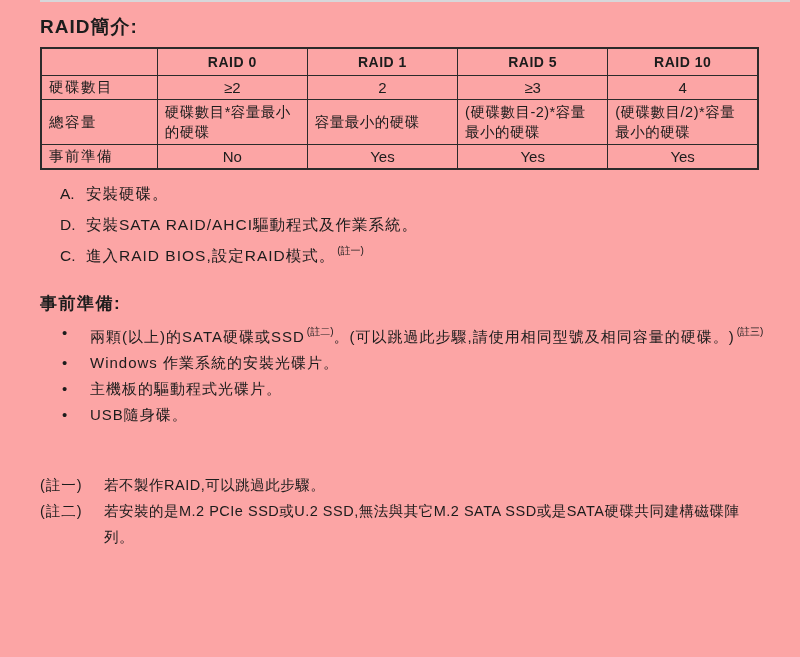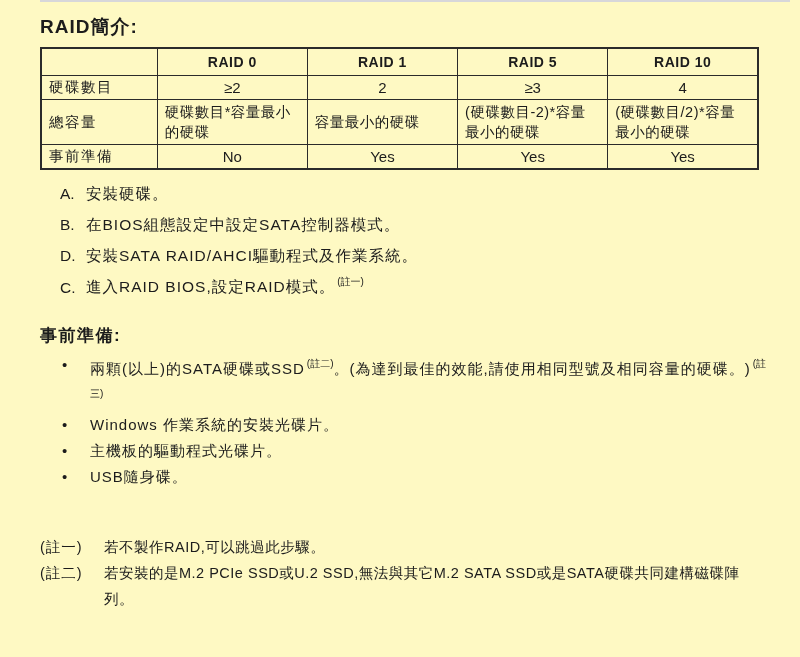--- a/index.html
+++ b/index.html
@@ -1,19 +1,19 @@
 <!DOCTYPE html>
 <html><head>
 <meta charset="utf-8">
 <style>
   html,body { margin:0; padding:0; background:#ffffff; }
   .page {
     position:relative;
     width:800px; height:657px;
-    background:#fef9c3;
+    background:#fca5a5;
     color:#1c1c1c;
     font-family:"Liberation Sans", sans-serif;
     overflow:hidden;
     box-sizing:border-box;
   }
   .top-rule {
     position:absolute; top:0; left:40px; width:750px; height:2px;
     background:#d7d7da;
   }
   .content { padding:16px 33px 0 40px; }
@@ -118,36 +118,33 @@
       </tr>
     </tbody>
       </table>
 
 
     <div class="steps">
       <div class="step-row">
         <span class="step-label">A.</span><span>安裝硬碟。</span><sup class="note-ref"></sup>
       </div>
       <div class="step-row">
-        <span class="step-label">B.</span><span>在BIOS組態設定中設定SATA控制器模式。</span><sup class="note-ref"></sup>
-      </div>
-      <div class="step-row">
         <span class="step-label">D.</span><span>安裝SATA RAID/AHCI驅動程式及作業系統。</span><sup class="note-ref"></sup>
       </div>
       <div class="step-row">
         <span class="step-label">C.</span><span>進入RAID BIOS,設定RAID模式。</span><sup class="note-ref">(註一)</sup>
       </div>
     </div>
 
     <div class="prep-heading">事前準備:</div>
 
     <div class="bullets">
       <div class="bullet-row">
         <span class="bullet-marker">•</span>
-        <span class="bullet-text"><span>兩顆(以上)的SATA硬碟或SSD</span><sup class="note-ref">(註二)</sup><span>。(為達到最佳的效能,請使用相同型號及相同容量的硬碟。)</span><sup class="note-ref">(註三)</sup></span>
+        <span class="bullet-text"><span>兩顆(以上)的SATA硬碟或SSD</span><sup class="note-ref">(註二)</sup><span>。(可以跳過此步驟,請使用相同型號及相同容量的硬碟。)</span><sup class="note-ref">(註三)</sup></span>
       </div>
       <div class="bullet-row">
         <span class="bullet-marker">•</span>
         <span class="bullet-text">Windows 作業系統的安裝光碟片。</span>
       </div>
       <div class="bullet-row">
         <span class="bullet-marker">•</span>
         <span class="bullet-text">主機板的驅動程式光碟片。</span>
       </div>
       <div class="bullet-row">

